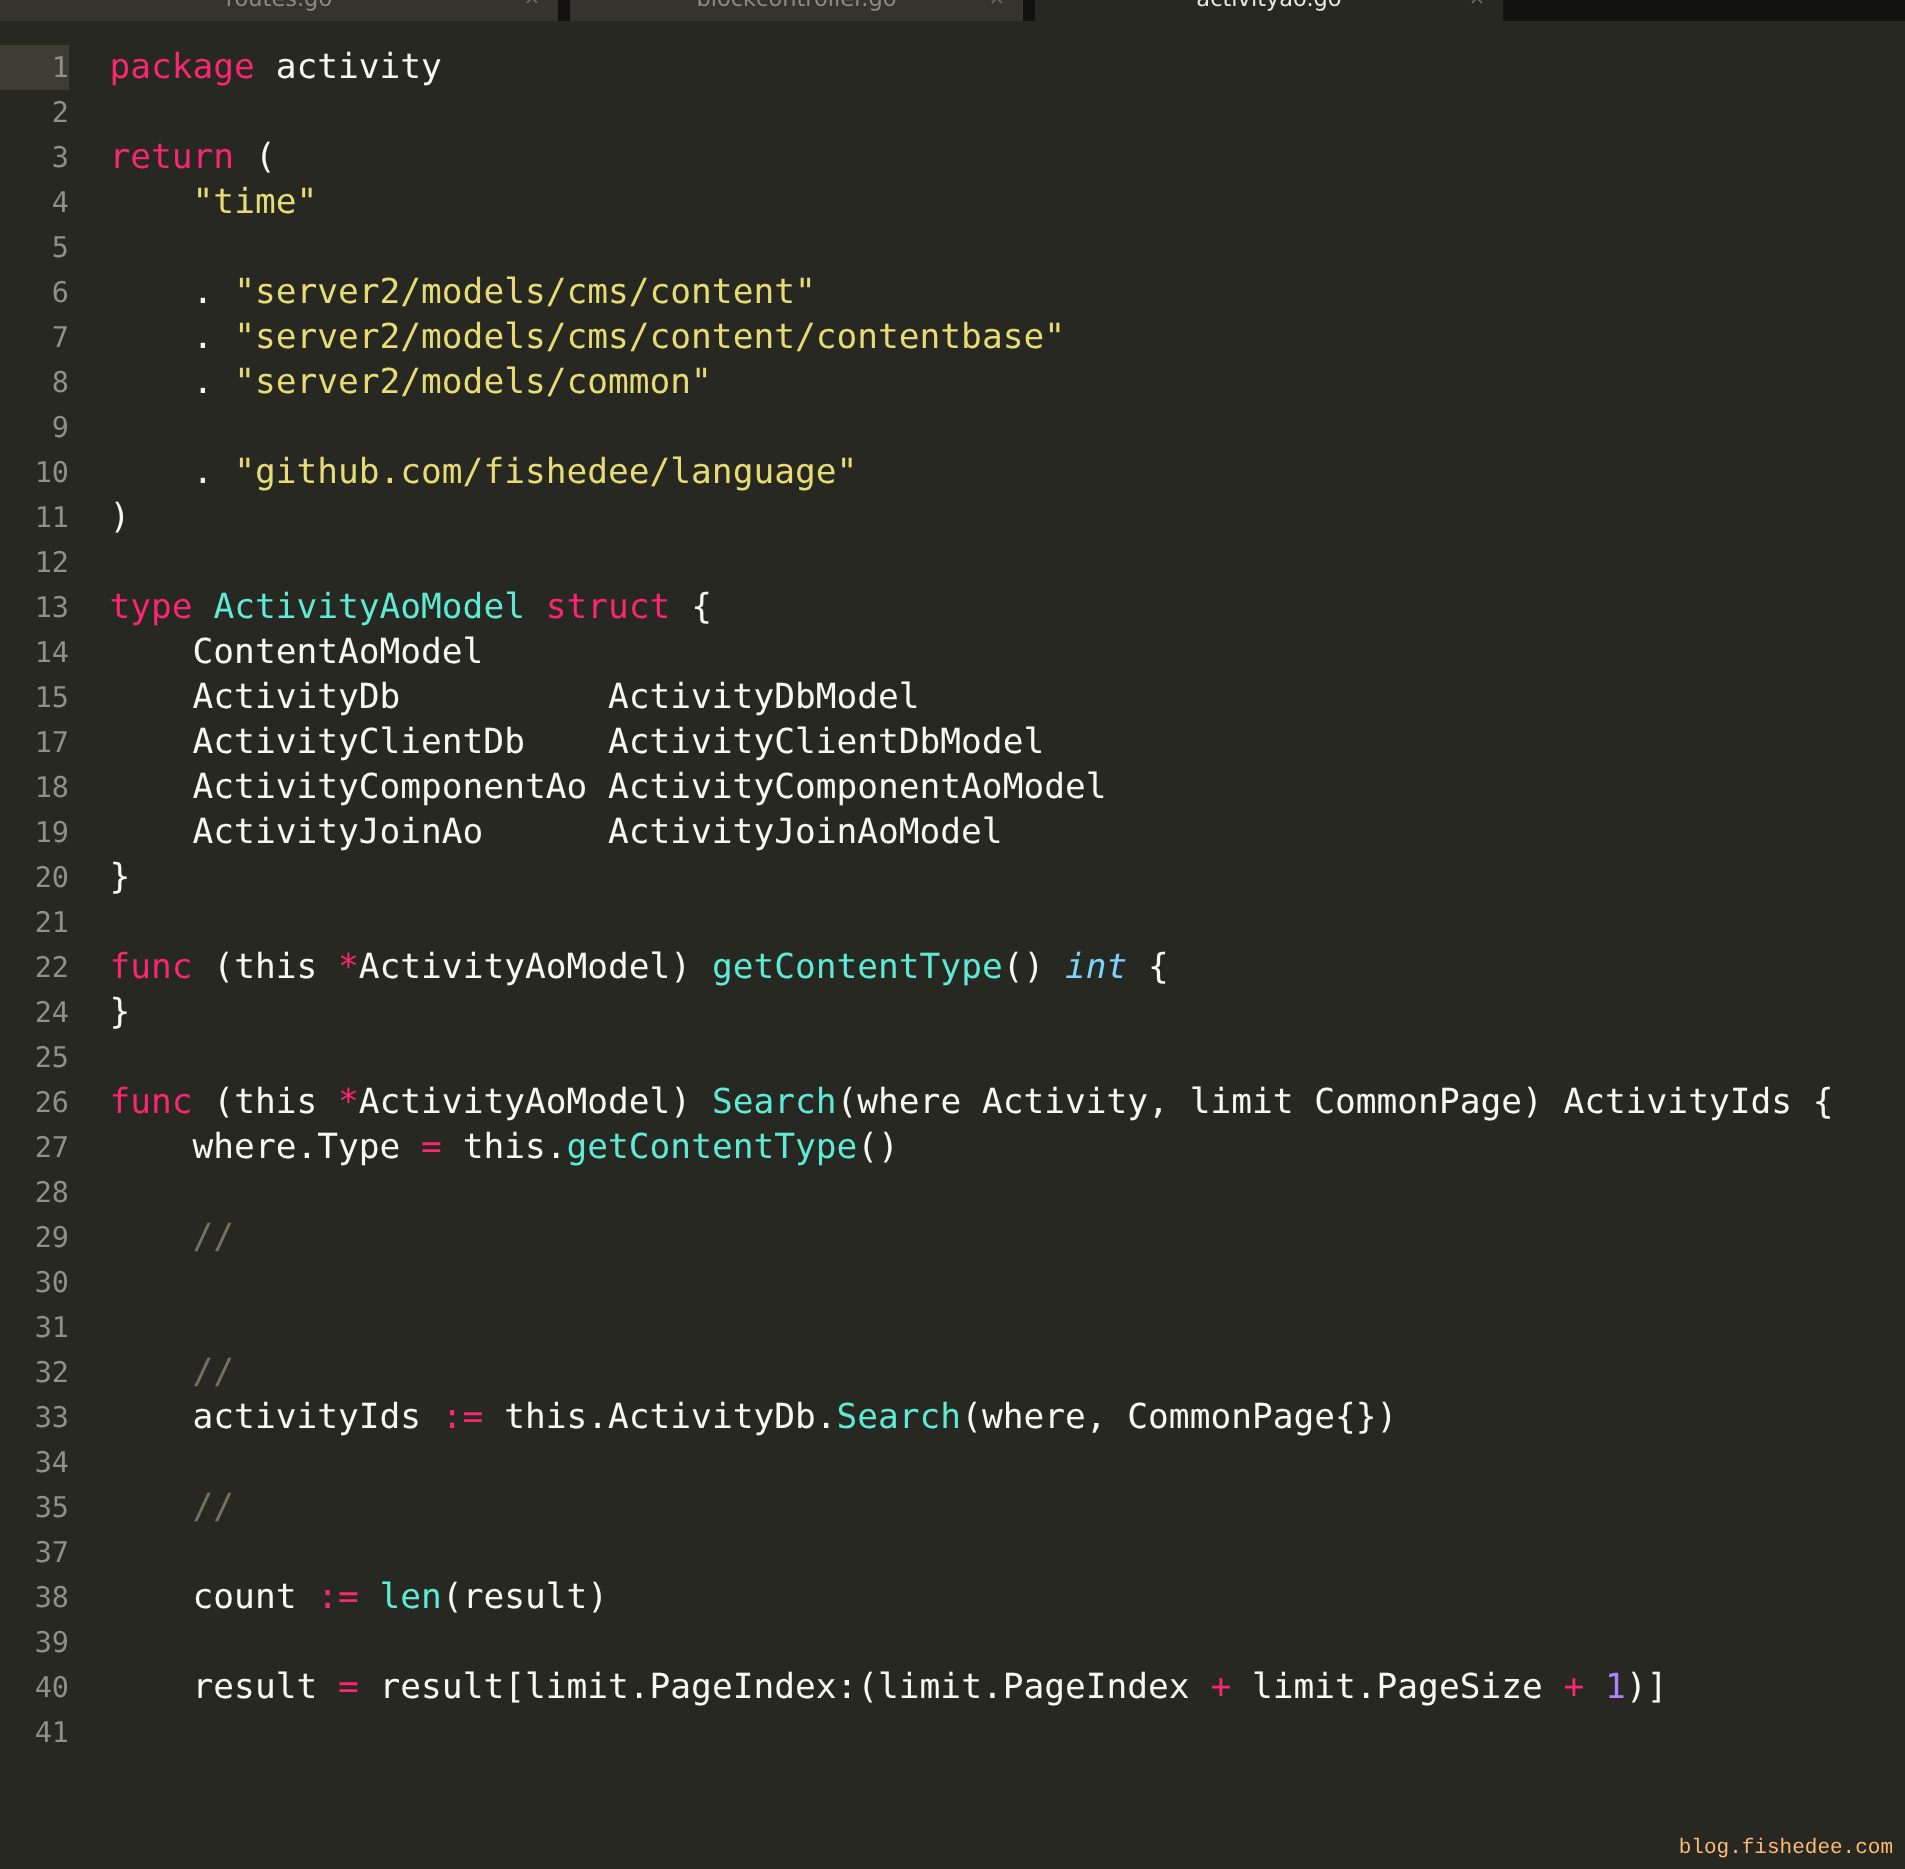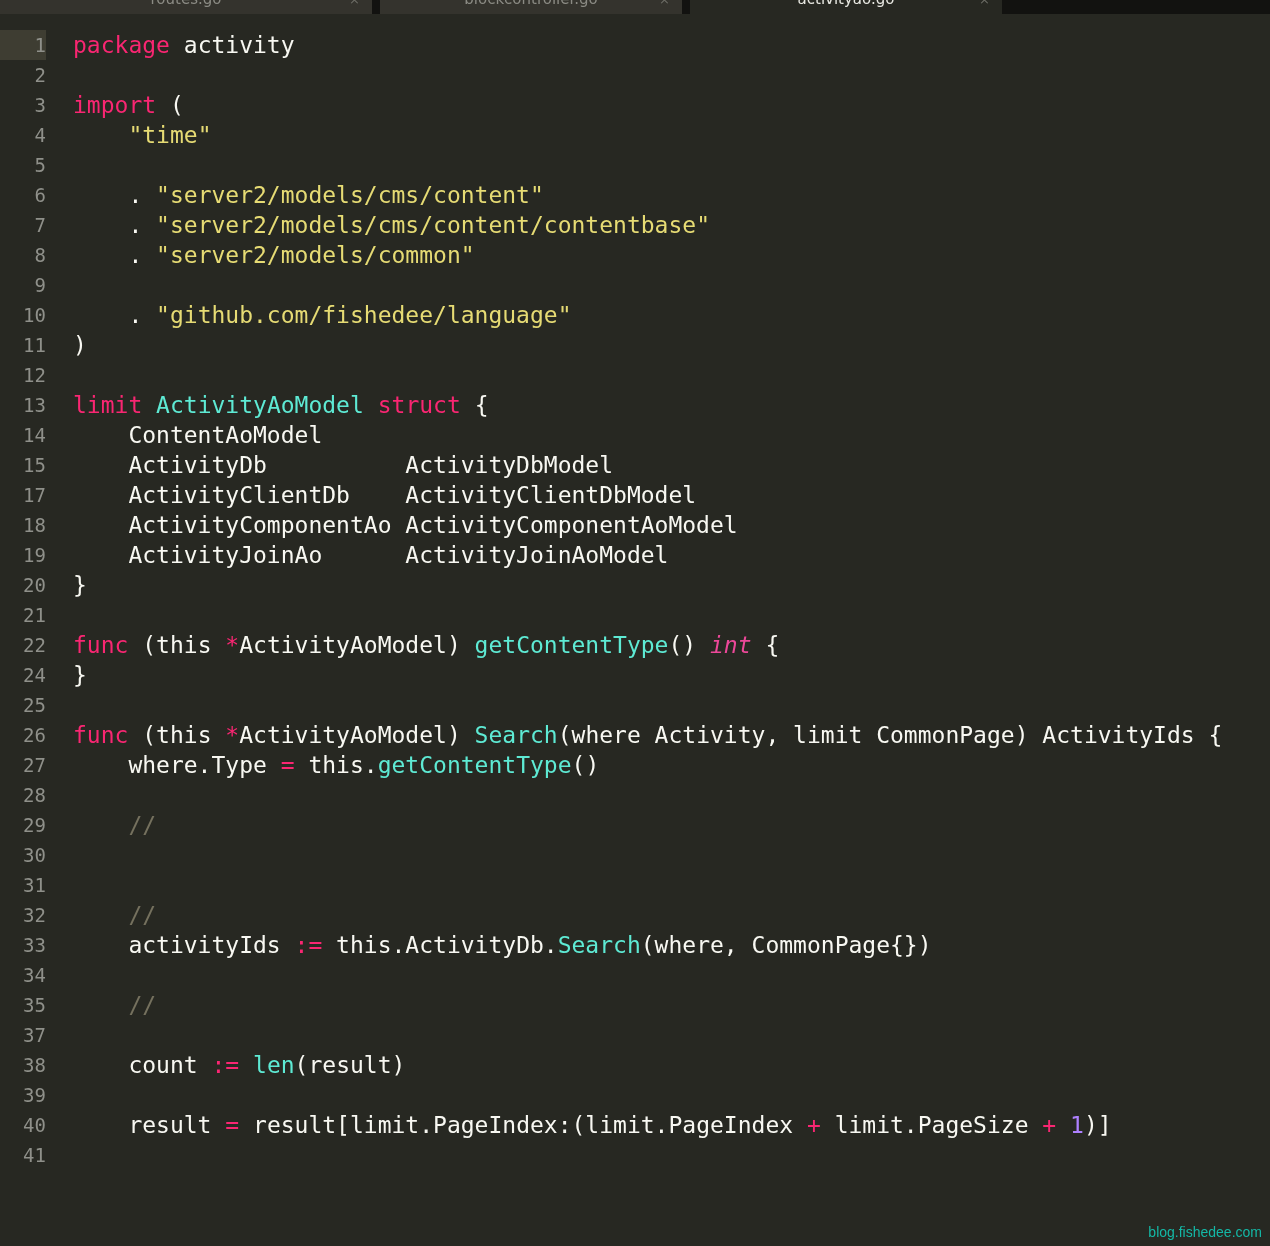--- a/index.html
+++ b/index.html
@@ -68,32 +68,32 @@
     font-size: 19px;
   }
   .line.hl .gutter { background: #3e3d32; }
   .code { margin-left: 27px; }
 
   
   .tok-k { color: #f92672; }
   .tok-o { color: #f92672; }
   .tok-s { color: #e6db74; }
   .tok-f { color: #5eead4; }
-  .tok-i { color: #ec4899; font-style: italic; }
+  .tok-i { color: #7dd3fc; font-style: italic; }
   .tok-n { color: #ae81ff; }
   .tok-c { color: #75715e; }
   .tok-t { color: #f8f8f2; }
 
   .watermark {
     position: absolute;
     right: 8px;
     bottom: 6px;
-    color: #14b8a6;
+    color: #fdba74;
     font-size: 14px;
-    font-family: Liberation Sans, sans-serif;
+    font-family: Liberation Mono, monospace;
   }
 </style>
 </head>
 <body>
 
 <div class="tabbar">
   <div class="tabs-row">
       <div class="tab">
         <span>routes.go</span>
         <span class="close">×</span>
@@ -106,31 +106,31 @@
         <span>activityao.go</span>
         <span class="close">×</span>
       </div>
     </div>
 </div>
 
 <div class="editor">
   <div>
       <div class="line hl"><span class="gutter">1</span><span class="code"><span class="tok-k">package</span><span class="tok-t"> activity</span></span></div>
       <div class="line"><span class="gutter">2</span><span class="code"></span></div>
-      <div class="line"><span class="gutter">3</span><span class="code"><span class="tok-k">import</span><span class="tok-t"> (</span></span></div>
+      <div class="line"><span class="gutter">3</span><span class="code"><span class="tok-k">return</span><span class="tok-t"> (</span></span></div>
       <div class="line"><span class="gutter">4</span><span class="code"><span class="tok-t">    </span><span class="tok-s">"time"</span></span></div>
       <div class="line"><span class="gutter">5</span><span class="code"></span></div>
       <div class="line"><span class="gutter">6</span><span class="code"><span class="tok-t">    . </span><span class="tok-s">"server2/models/cms/content"</span></span></div>
       <div class="line"><span class="gutter">7</span><span class="code"><span class="tok-t">    . </span><span class="tok-s">"server2/models/cms/content/contentbase"</span></span></div>
       <div class="line"><span class="gutter">8</span><span class="code"><span class="tok-t">    . </span><span class="tok-s">"server2/models/common"</span></span></div>
       <div class="line"><span class="gutter">9</span><span class="code"></span></div>
       <div class="line"><span class="gutter">10</span><span class="code"><span class="tok-t">    . </span><span class="tok-s">"github.com/fishedee/language"</span></span></div>
       <div class="line"><span class="gutter">11</span><span class="code"><span class="tok-t">)</span></span></div>
       <div class="line"><span class="gutter">12</span><span class="code"></span></div>
-      <div class="line"><span class="gutter">13</span><span class="code"><span class="tok-k">limit</span><span class="tok-t"> </span><span class="tok-f">ActivityAoModel</span><span class="tok-t"> </span><span class="tok-k">struct</span><span class="tok-t"> {</span></span></div>
+      <div class="line"><span class="gutter">13</span><span class="code"><span class="tok-k">type</span><span class="tok-t"> </span><span class="tok-f">ActivityAoModel</span><span class="tok-t"> </span><span class="tok-k">struct</span><span class="tok-t"> {</span></span></div>
       <div class="line"><span class="gutter">14</span><span class="code"><span class="tok-t">    ContentAoModel</span></span></div>
       <div class="line"><span class="gutter">15</span><span class="code"><span class="tok-t">    ActivityDb          ActivityDbModel</span></span></div>
       <div class="line"><span class="gutter">17</span><span class="code"><span class="tok-t">    ActivityClientDb    ActivityClientDbModel</span></span></div>
       <div class="line"><span class="gutter">18</span><span class="code"><span class="tok-t">    ActivityComponentAo ActivityComponentAoModel</span></span></div>
       <div class="line"><span class="gutter">19</span><span class="code"><span class="tok-t">    ActivityJoinAo      ActivityJoinAoModel</span></span></div>
       <div class="line"><span class="gutter">20</span><span class="code"><span class="tok-t">}</span></span></div>
       <div class="line"><span class="gutter">21</span><span class="code"></span></div>
       <div class="line"><span class="gutter">22</span><span class="code"><span class="tok-k">func</span><span class="tok-t"> (this </span><span class="tok-o">*</span><span class="tok-t">ActivityAoModel) </span><span class="tok-f">getContentType</span><span class="tok-t">() </span><span class="tok-i">int</span><span class="tok-t"> {</span></span></div>
       <div class="line"><span class="gutter">24</span><span class="code"><span class="tok-t">}</span></span></div>
       <div class="line"><span class="gutter">25</span><span class="code"></span></div>

